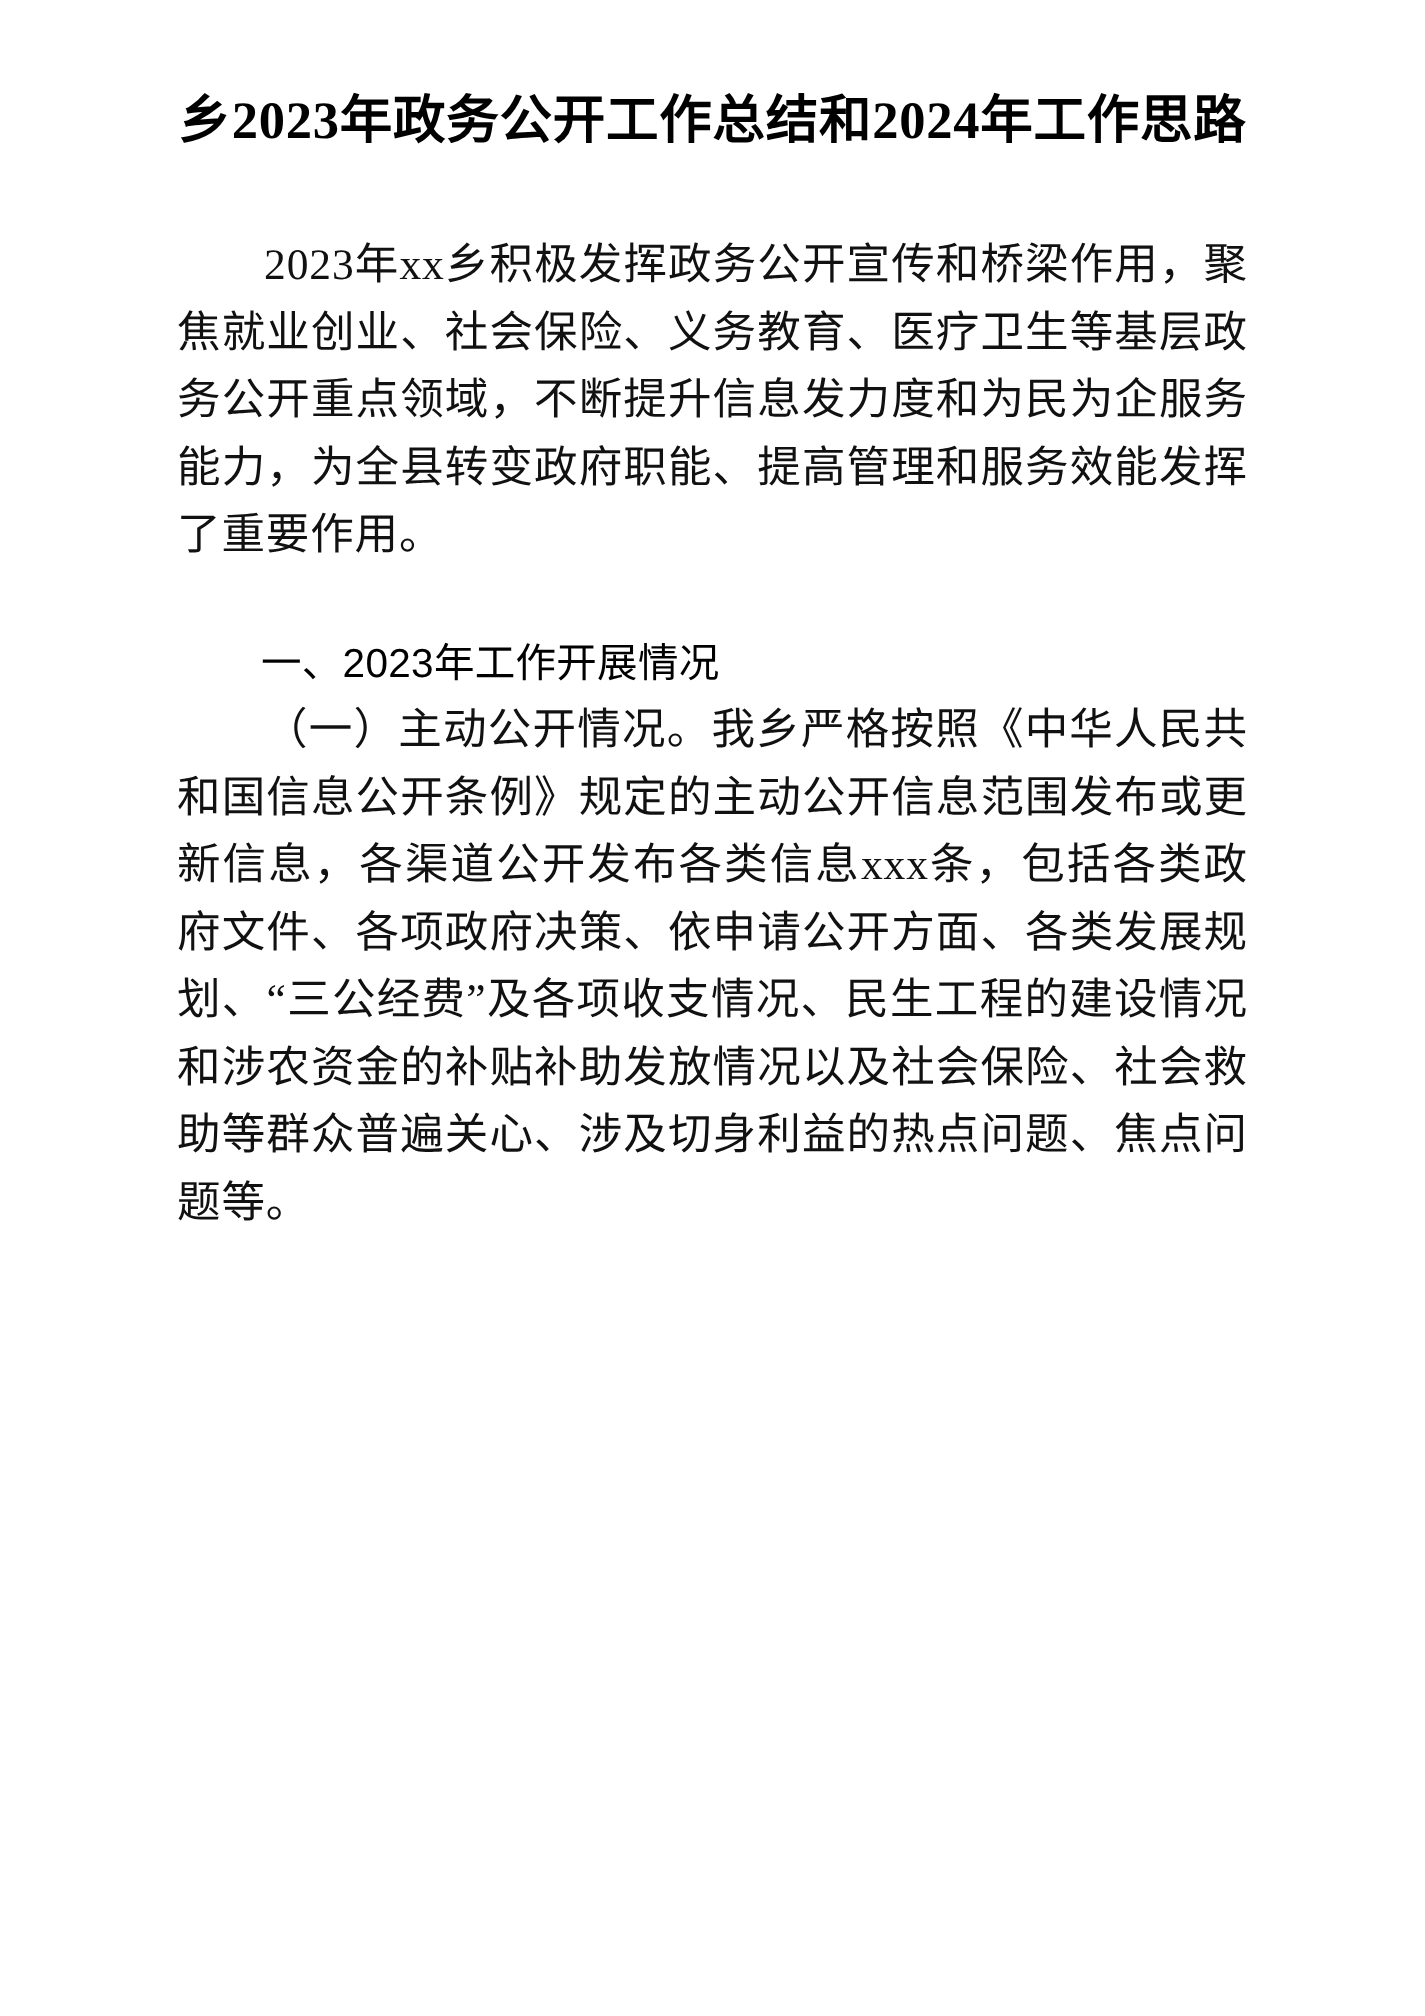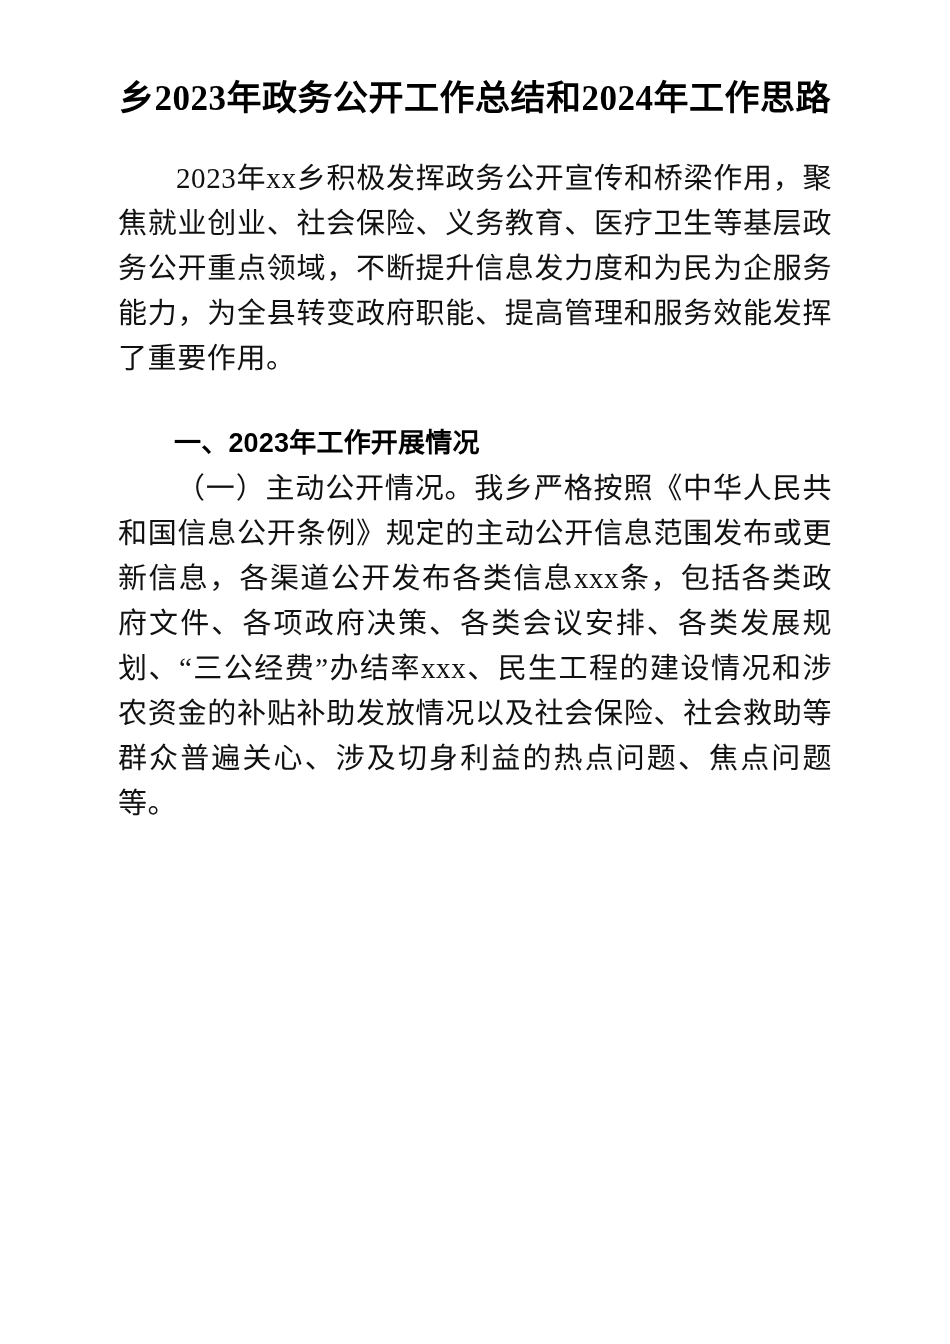--- a/index.html
+++ b/index.html
@@ -28,35 +28,35 @@
   .content {
     position: absolute;
     left: 118px;
     top: 0;
     width: 714px;
   }
 
   
   .doc-title {
     margin: 0;
-    padding-top: 72px;
+    padding-top: 54px;
     font-family: "Liberation Serif", "DejaVu Serif", serif;
     font-weight: 700;
     font-size: 35px;
     line-height: 53px;
     text-align: center;
     letter-spacing: 0.5px;
     color: #000000;
   }
 
   
   .section-heading {
     margin: 0;
     font-family: "Liberation Sans", "DejaVu Sans", sans-serif;
-    font-weight: 700;
+    font-weight: 400;
     font-size: 27px;
     line-height: 45px;
     text-indent: 56px;
     letter-spacing: 0.2px;
     color: #000000;
   }
   .section-heading.first-section {
     margin-top: 40px;
   }
 
@@ -67,38 +67,38 @@
     font-weight: 400;
     font-size: 29px;
     line-height: 45px;
     text-indent: 58px;
     text-align: justify;
     text-justify: inter-ideograph;
     letter-spacing: 0.6px;
     color: #111111;
   }
   .body-para.lead {
-    margin-top: 31px;
+    margin-top: 48px;
   }
   .body-para + .body-para {
     margin-top: 0;
   }
   .body-para.spaced {
     margin-top: 0px;
   }
 </style>
 </head>
 <body>
 
 <div class="page">
   <div class="content">
 
     <h1 class="doc-title">乡2023年政务公开工作总结和2024年工作思路</h1>
 
     <p class="body-para lead">2023年xx乡积极发挥政务公开宣传和桥梁作用，聚焦就业创业、社会保险、义务教育、医疗卫生等基层政务公开重点领域，不断提升信息发力度和为民为企服务能力，为全县转变政府职能、提高管理和服务效能发挥了重要作用。</p>
 
     <h2 class="section-heading first-section">一、2023年工作开展情况</h2>
 
-    <p class="body-para">（一）主动公开情况。我乡严格按照《中华人民共和国信息公开条例》规定的主动公开信息范围发布或更新信息，各渠道公开发布各类信息xxx条，包括各类政府文件、各项政府决策、各类会议安排、各类发展规划、“三公经费”办结率xxx、民生工程的建设情况和涉农资金的补贴补助发放情况以及社会保险、社会救助等群众普遍关心、涉及切身利益的热点问题、焦点问题等。</p>
+    <p class="body-para">（一）主动公开情况。我乡严格按照《中华人民共和国信息公开条例》规定的主动公开信息范围发布或更新信息，各渠道公开发布各类信息xxx条，包括各类政府文件、各项政府决策、依申请公开方面、各类发展规划、“三公经费”及各项收支情况、民生工程的建设情况和涉农资金的补贴补助发放情况以及社会保险、社会救助等群众普遍关心、涉及切身利益的热点问题、焦点问题等。</p>
 
 
   </div>
 </div>
 
 </body></html>

